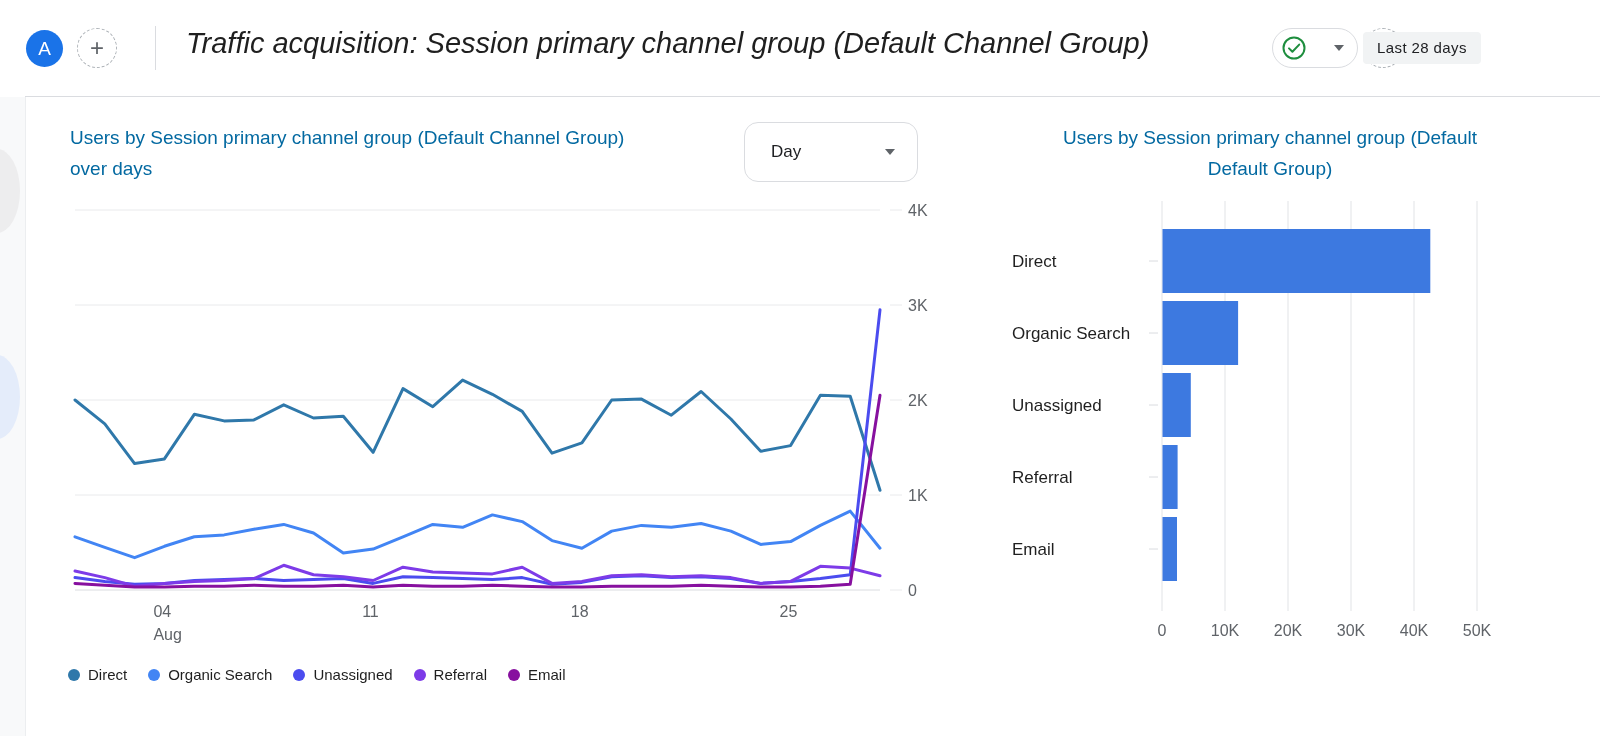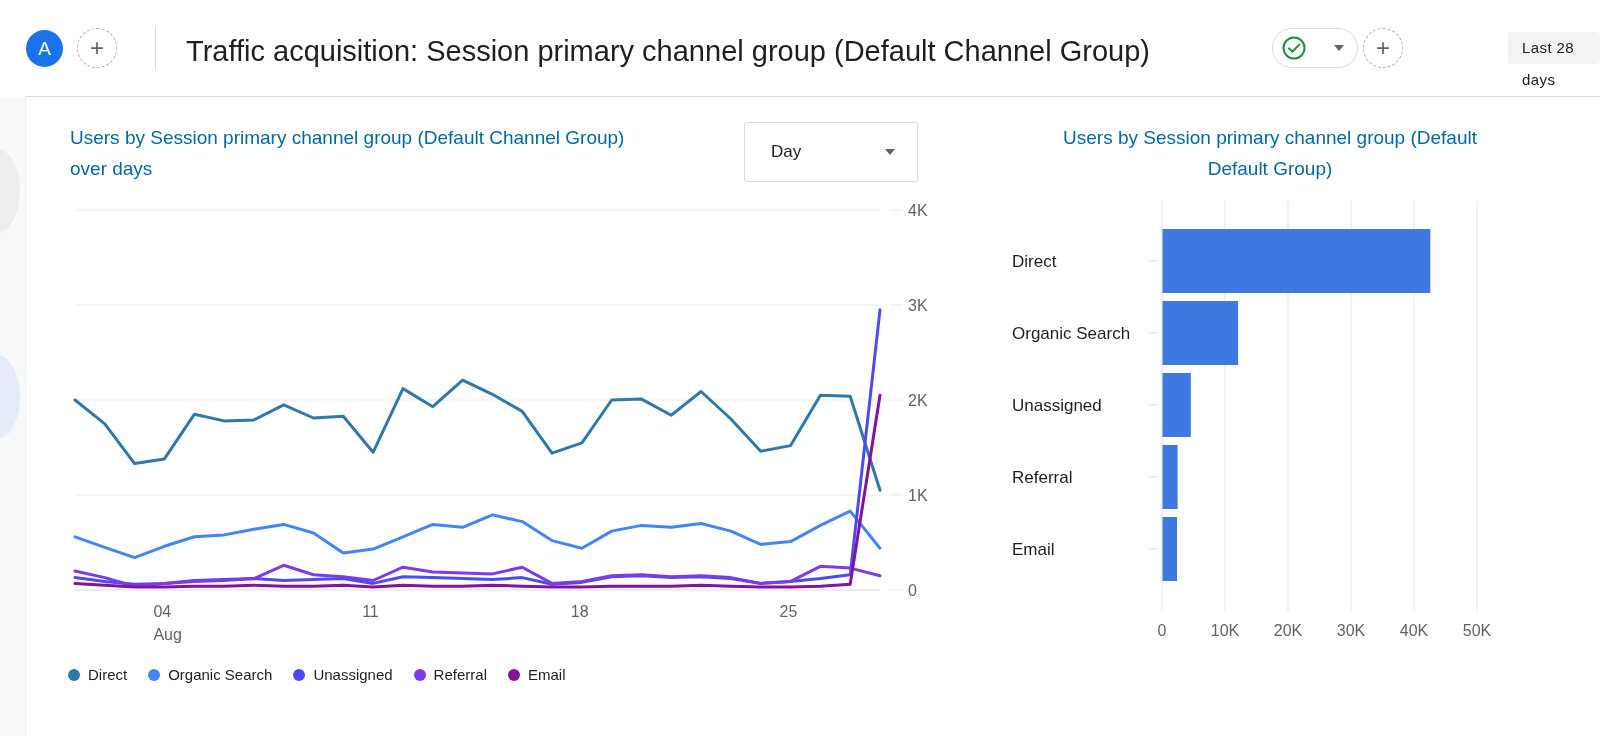--- a/index.html
+++ b/index.html
@@ -14,35 +14,35 @@
 
   
   .header{position:absolute;left:0;top:0;width:1600px;height:96px;background:#fff;}
   .avatar{position:absolute;left:26px;top:30px;width:37px;height:37px;border-radius:50%;background:#1a73e8;
           color:#fff;font-size:19px;display:flex;align-items:center;justify-content:center;}
   .dashed-add{position:absolute;width:40px;height:40px;border:1px dashed #aeb3b8;border-radius:50%;
           display:flex;align-items:center;justify-content:center;color:#5f6368;font-size:24px;font-weight:300;background:#fff;box-sizing:border-box;}
   .add1{left:77px;top:28px;}
   .add2{left:1363px;top:28px;}
   .header-divider{position:absolute;left:155px;top:26px;width:1px;height:44px;background:#dadce0;}
-  .page-title{position:absolute;left:186px;top:32px;font-size:29px;line-height:38px;color:#1f1f1f;white-space:nowrap;}
+  .page-title{position:absolute;left:186px;top:24px;font-size:29px;line-height:38px;color:#1f1f1f;white-space:nowrap;font-style:italic;}
   .check-pill{position:absolute;left:1272px;top:28px;width:86px;height:40px;border:1px solid #dadce0;border-radius:20px;
           background:#fff;display:flex;align-items:center;justify-content:space-between;padding:0 13px 0 8px;box-sizing:border-box;}
   .caret{width:0;height:0;border-left:5px solid transparent;border-right:5px solid transparent;border-top:6px solid #5f6368;}
-  .range-chip{position:absolute;left:1508px;top:32px;height:32px;line-height:32px;padding:0 14px;background:#f1f3f4;
+  .range-chip{position:absolute;left:1363px;top:32px;height:32px;line-height:32px;padding:0 14px;background:#f1f3f4;
           border-radius:4px;font-size:15px;letter-spacing:.4px;color:#202124;}
   .header-rule{position:absolute;left:25px;top:96px;width:1575px;height:1px;background:#dadce0;}
 
   
   .chart-title{position:absolute;font-size:19px;line-height:31px;color:#0369a1;}
   .line-title{left:70px;top:122px;width:680px;}
   .bar-title{left:1010px;top:122px;width:520px;text-align:center;}
 
   
-  .day-select{position:absolute;left:744px;top:122px;width:174px;height:60px;border:1px solid #dadce0;border-radius:2px;
+  .day-select{position:absolute;left:744px;top:122px;width:174px;height:60px;border:1px solid #dadce0;border-radius:14px;
           background:#fff;display:flex;align-items:center;justify-content:space-between;padding:0 22px 0 26px;box-sizing:border-box;}
   .day-select .val{font-size:17px;color:#202124;}
 
   svg text{font-family:"Liberation Sans",sans-serif;}
   .line-chart-svg{position:absolute;left:40px;top:196px;}
   .bar-chart-svg{position:absolute;left:1000px;top:196px;}
 
   
   .legend{position:absolute;left:68px;top:666px;display:flex;align-items:center;gap:21px;}
   .legend-item{display:flex;align-items:center;gap:8px;}

